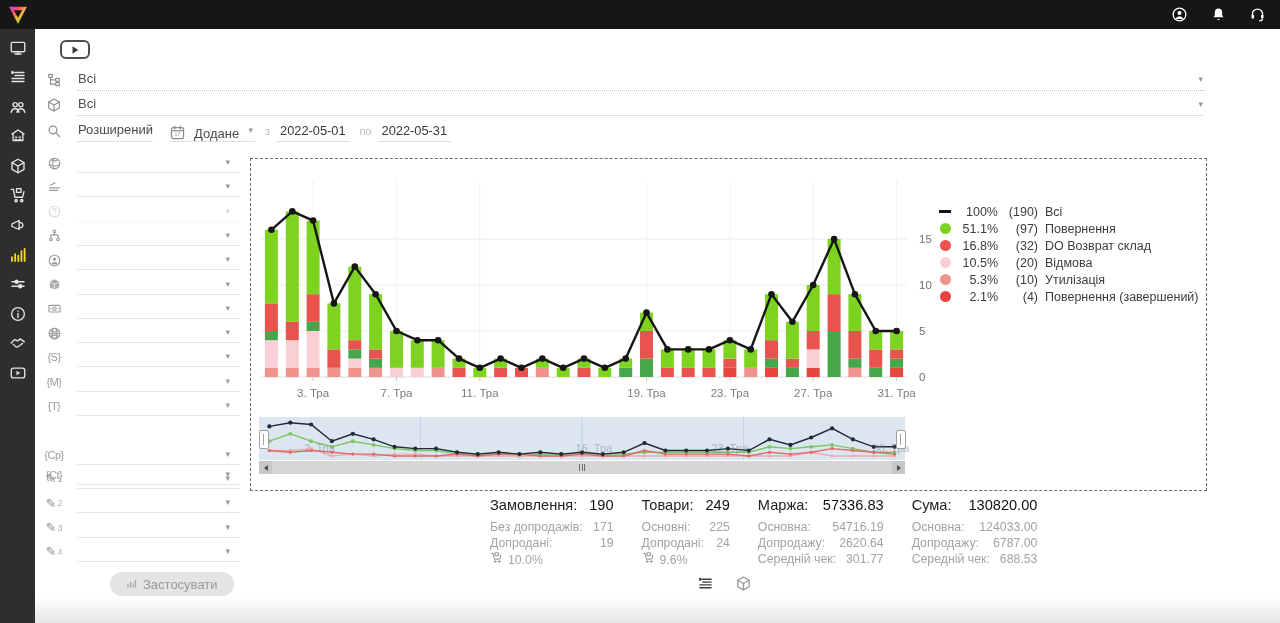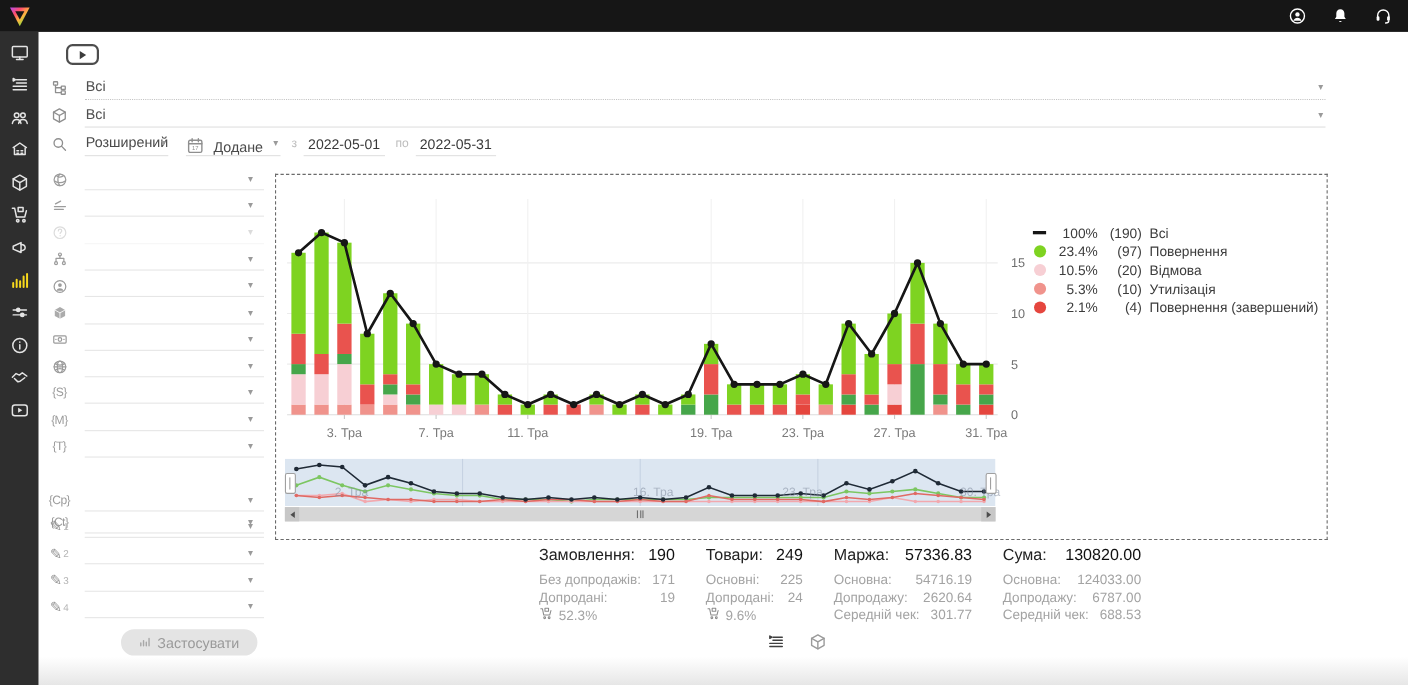--- a/index.html
+++ b/index.html
@@ -612,23 +612,31 @@
             <span class="lg-line"></span>
           </span>
           <span class="lg-pct">100%</span>
           <span class="lg-cnt">(190)</span>
           <span class="lg-lbl">Всі</span>
         </div>
         <div class="lg-row">
           <span class="lg-swatch">
             <span class="lg-dot" style="background:#7ed321"></span>
           </span>
-          <span class="lg-pct">23.4%</span>
+          <span class="lg-pct">51.1%</span>
           <span class="lg-cnt">(97)</span>
           <span class="lg-lbl">Повернення</span>
+        </div>
+        <div class="lg-row">
+          <span class="lg-swatch">
+            <span class="lg-dot" style="background:#e9534e"></span>
+          </span>
+          <span class="lg-pct">16.8%</span>
+          <span class="lg-cnt">(32)</span>
+          <span class="lg-lbl">DO Возврат склад</span>
         </div>
         <div class="lg-row">
           <span class="lg-swatch">
             <span class="lg-dot" style="background:#f7cfd4"></span>
           </span>
           <span class="lg-pct">10.5%</span>
           <span class="lg-cnt">(20)</span>
           <span class="lg-lbl">Відмова</span>
         </div>
         <div class="lg-row">
@@ -823,21 +831,21 @@
           <span>Допродані:</span>
           <span>19</span>
         </div>
         <div class="cart-row">
           <span><svg viewBox="0 0 24 24" fill="none" stroke="currentColor" stroke-width="1.8" stroke-linecap="round" stroke-linejoin="round">
               <circle cx="9.5" cy="19.5" r="1.5"></circle>
               <circle cx="17" cy="19.5" r="1.5"></circle>
               <path d="M3 4.5h2.8L8 15h10l2-7.5"></path>
               <rect x="10" y="3.5" width="6" height="5"></rect>
             </svg></span>
-          <span>52.3%</span>
+          <span>10.0%</span>
         </div>
       </div>
       <div class="stat-col">
         <div class="head">
           <span>Товари:</span>
           <span class="v">249</span>
         </div>
         <div class="stat-sub">
           <span>Основні:</span>
           <span>225</span>

